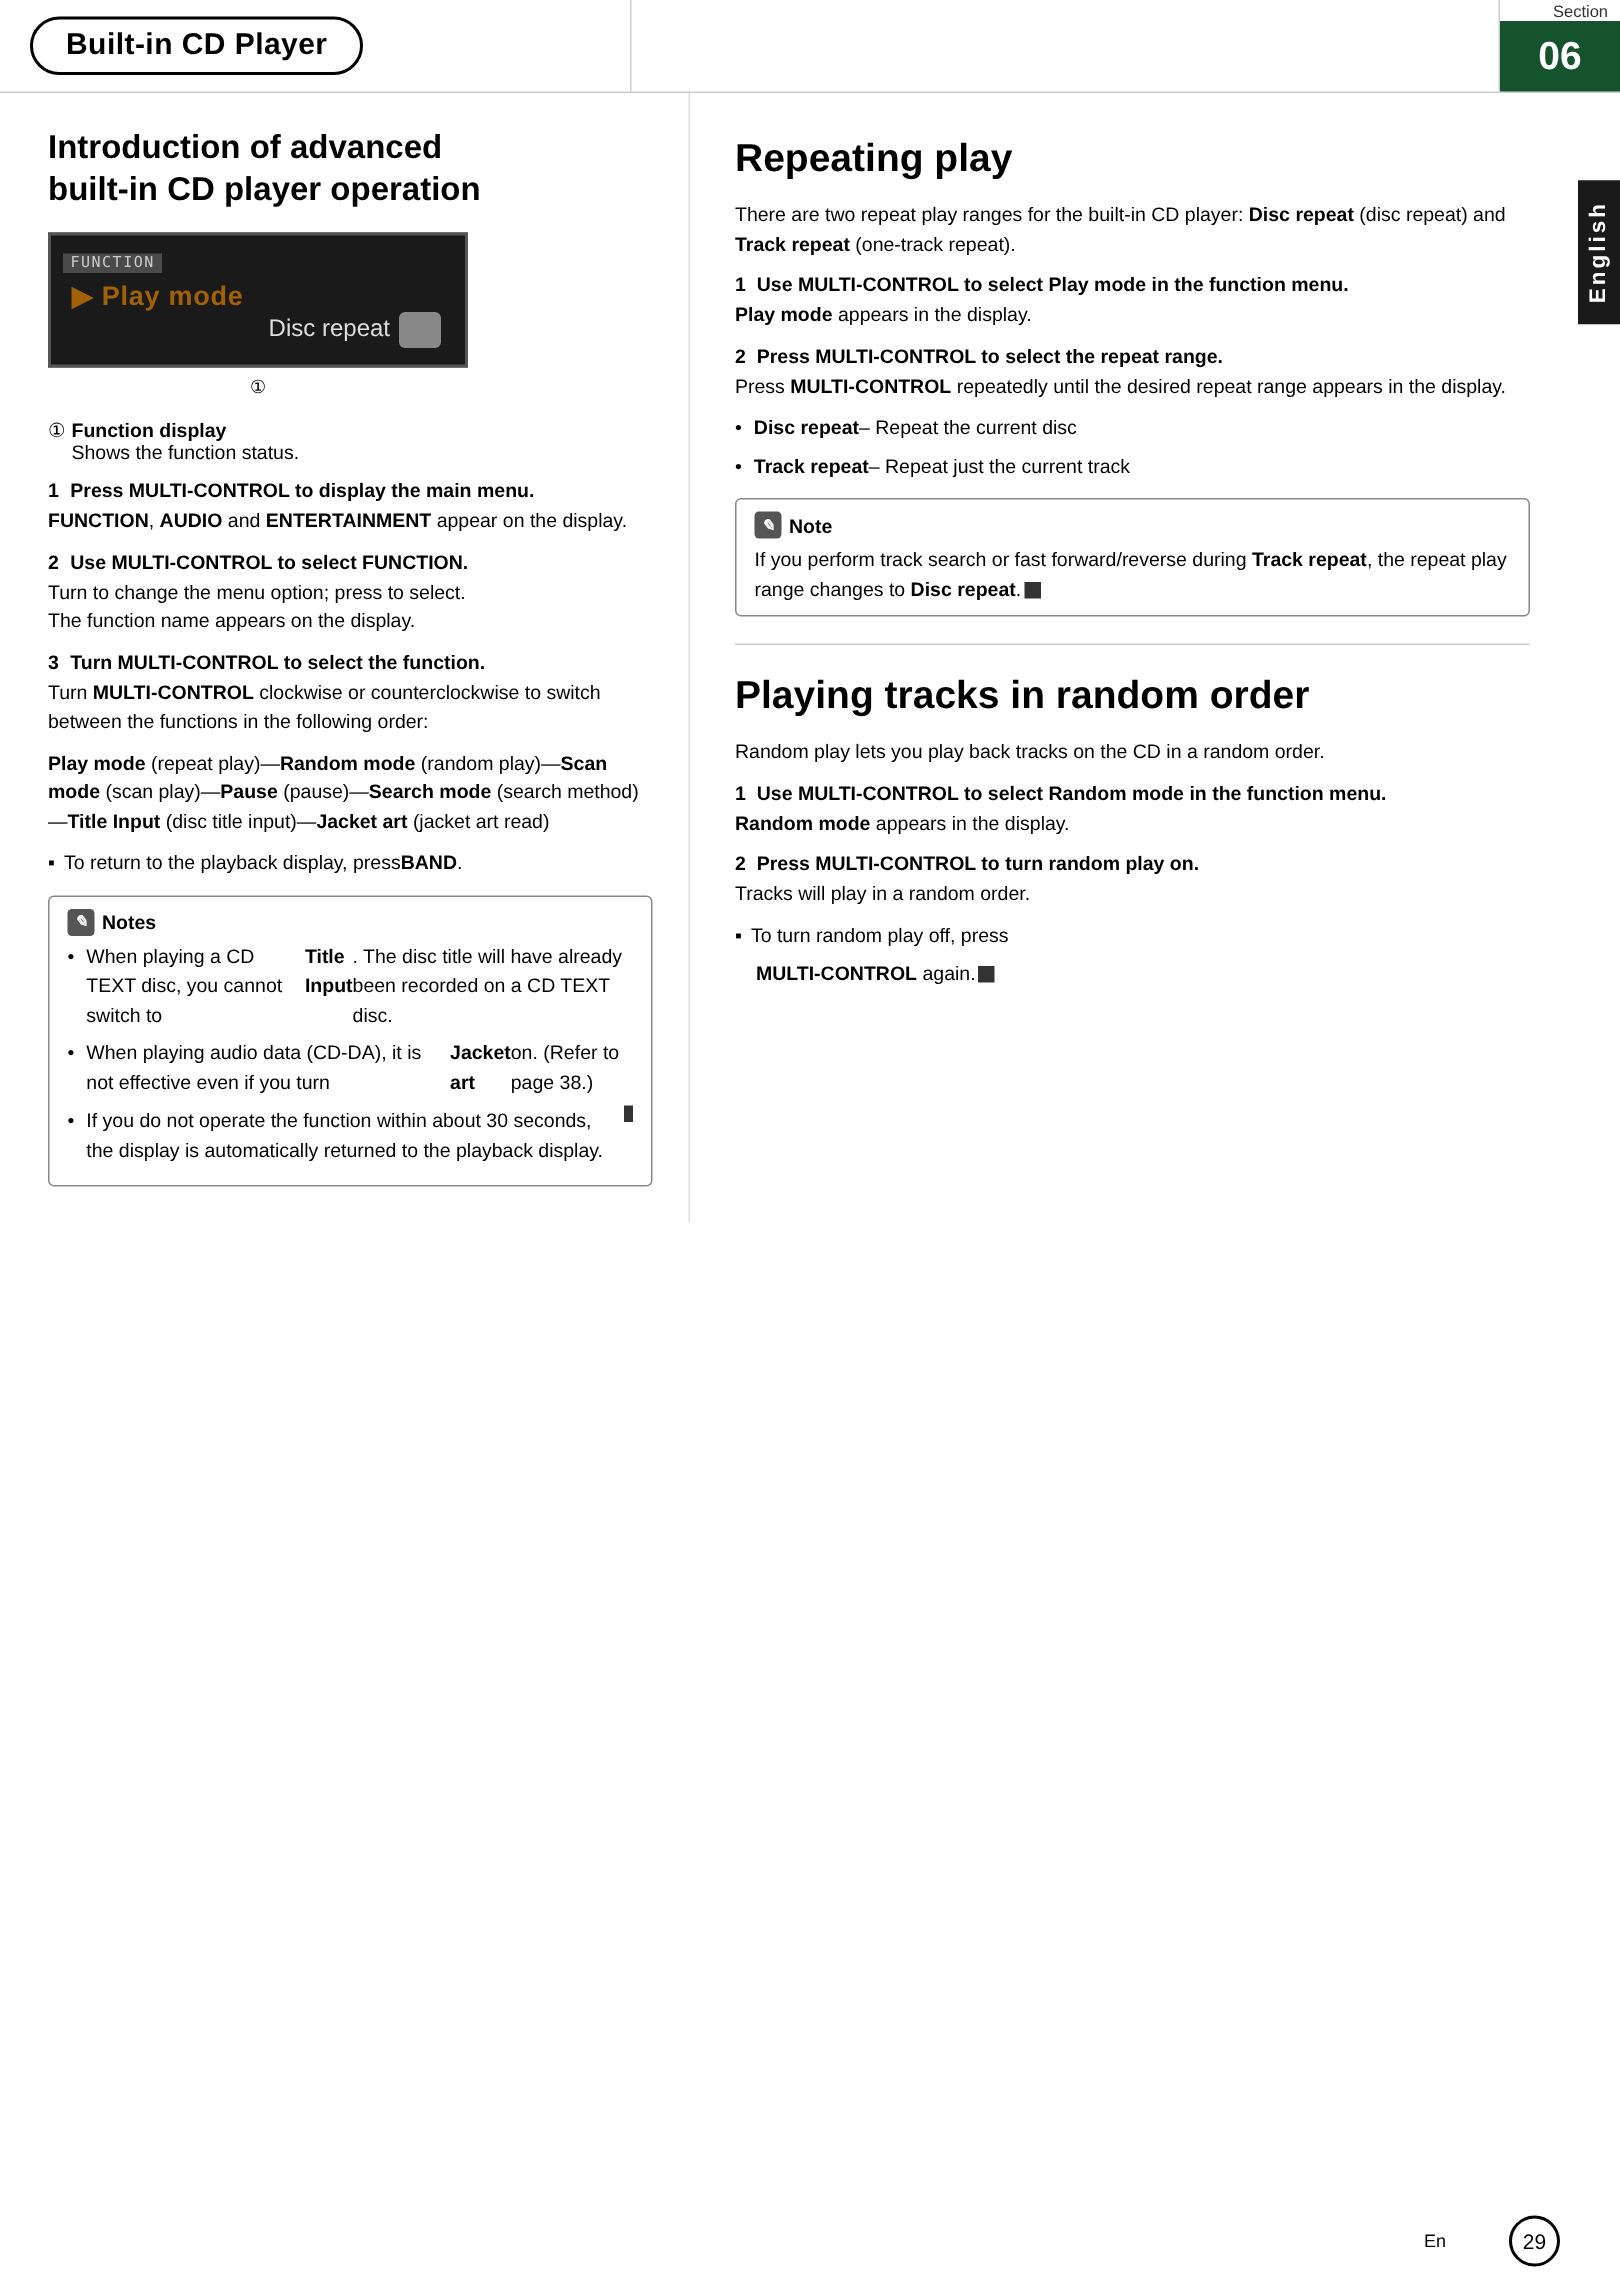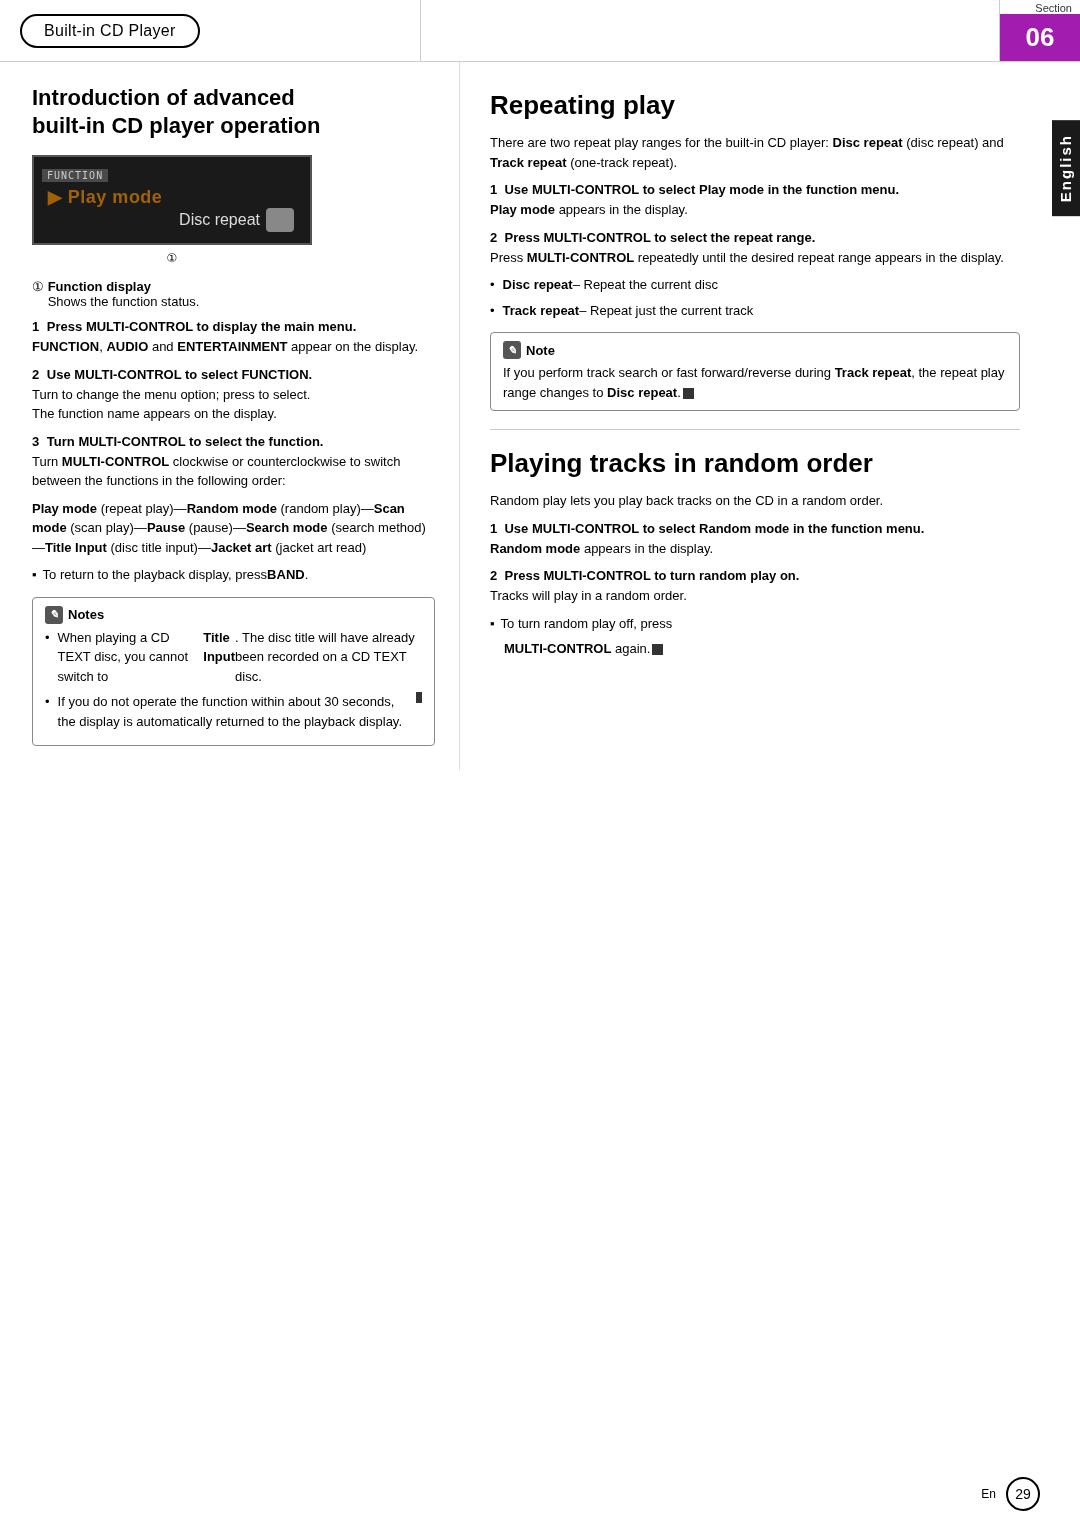--- a/index.html
+++ b/index.html
@@ -34,22 +34,22 @@
       flex: 0 0 420px;
       display: flex;
       align-items: center;
       padding: 10px 20px;
     }
 
     .built-in-badge {
       border: 2.5px solid #000;
       border-radius: 22px;
       padding: 6px 22px;
-      font-size: 16px;
-      font-weight: normal;
+      font-size: 20px;
+      font-weight: bold;
       letter-spacing: 0.3px;
       white-space: nowrap;
     }
 
     .header-middle {
       flex: 1;
       border-left: 1px solid #ccc;
       border-right: 1px solid #ccc;
     }
 
@@ -61,21 +61,21 @@
     }
 
     .section-label {
       font-size: 11px;
       text-align: right;
       padding: 2px 8px 0 0;
       color: #333;
     }
 
     .section-number-box {
-      background: #a21caf;
+      background: #14532d;
       color: #fff;
       font-size: 26px;
       font-weight: bold;
       text-align: center;
       flex: 1;
       display: flex;
       align-items: center;
       justify-content: center;
     }
 
@@ -308,20 +308,21 @@
     
     .page-footer {
       position: absolute;
       bottom: 18px;
       left: 0;
       right: 0;
       display: flex;
       justify-content: flex-end;
       align-items: center;
       padding-right: 40px;
+      gap: 32px;
     }
 
     .page-num-box {
       border: 2px solid #000;
       border-radius: 50%;
       width: 34px;
       height: 34px;
       display: flex;
       align-items: center;
       justify-content: center;
@@ -427,20 +428,21 @@
         <li>To return to the playback display, press <strong>BAND</strong>.</li>
       </ul>
 
       <div class="note-box">
         <div class="note-title">
           <span class="note-icon">✎</span>
           <span>Notes</span>
         </div>
         <ul class="bullet-list">
           <li>When playing a CD TEXT disc, you cannot switch to <strong>Title Input</strong>. The disc title will have already been recorded on a CD TEXT disc.</li>
+          <li>When playing audio data (CD-DA), it is not effective even if you turn <strong>Jacket art</strong> on. (Refer to page 38.)</li>
           <li>If you do not operate the function within about 30 seconds, the display is automatically returned to the playback display.<span class="stop-sym"></span></li>
         </ul>
       </div>
 
     </div>
 
     <div class="right-column">
 
       <div class="big-heading">Repeating play</div>
 

